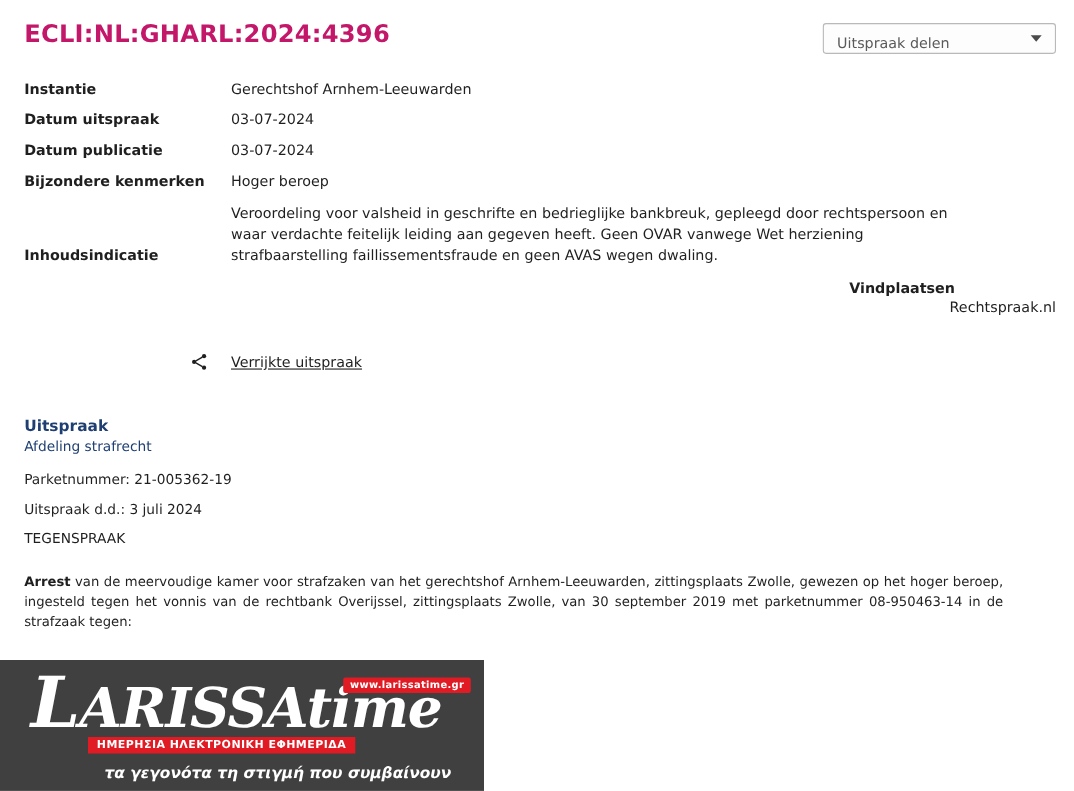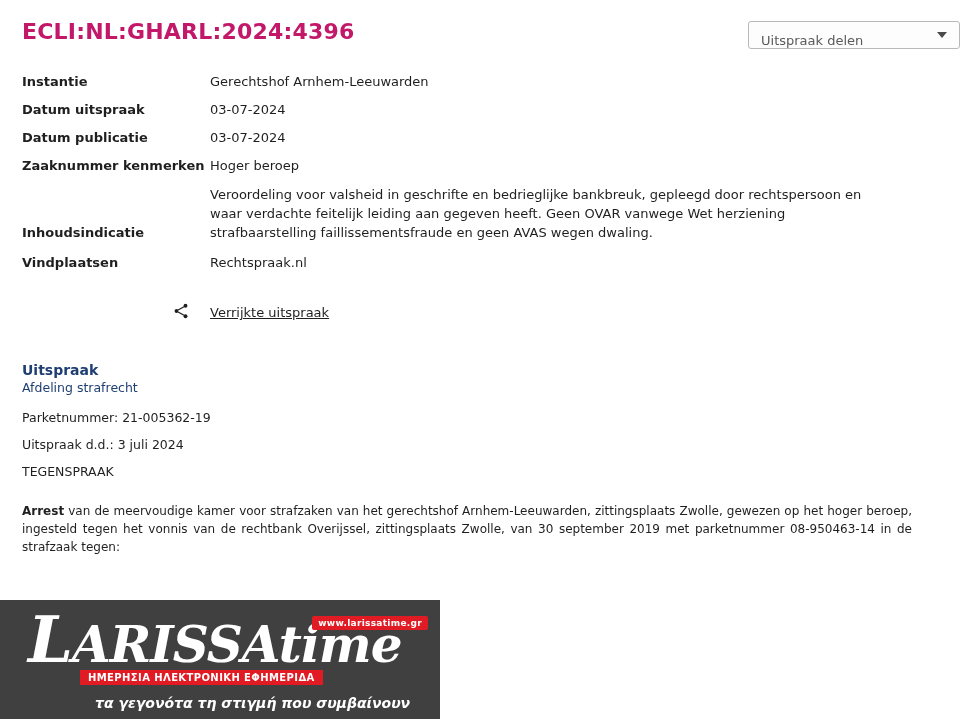--- a/index.html
+++ b/index.html
@@ -242,30 +242,30 @@
     </div>
 
     <div class="meta-row">
       <div class="meta-label">Datum publicatie</div>
       <div class="meta-value">03-07-2024</div>
     </div>
 
 
 
     <div class="meta-row">
-      <div class="meta-label">Zaaknummer kenmerken</div>
+      <div class="meta-label">Bijzondere kenmerken</div>
       <div class="meta-value">Hoger beroep</div>
     </div>
 
     <div class="meta-row">
       <div class="meta-label">Inhoudsindicatie</div>
       <div class="meta-value multiline">Veroordeling voor valsheid in geschrifte en bedrieglijke bankbreuk, gepleegd door rechtspersoon en waar verdachte feitelijk leiding aan gegeven heeft. Geen OVAR vanwege Wet herziening strafbaarstelling faillissementsfraude en geen AVAS wegen dwaling.</div>
     </div>
 
-    <div class="meta-row" style="margin-top:12px;">
+    <div class="meta-row" style="margin-top:12px;flex-direction:column;">
       <div class="meta-label">Vindplaatsen</div>
       <div class="meta-value">Rechtspraak.nl</div>
     </div>
 
   </div>
 
   <div class="share-row">
     <div class="share-icon-wrap">
       <svg width="18" height="18" viewBox="0 0 24 24" aria-hidden="true">
         <circle cx="18" cy="5" r="2.6" fill="#1f1f1f"></circle>

